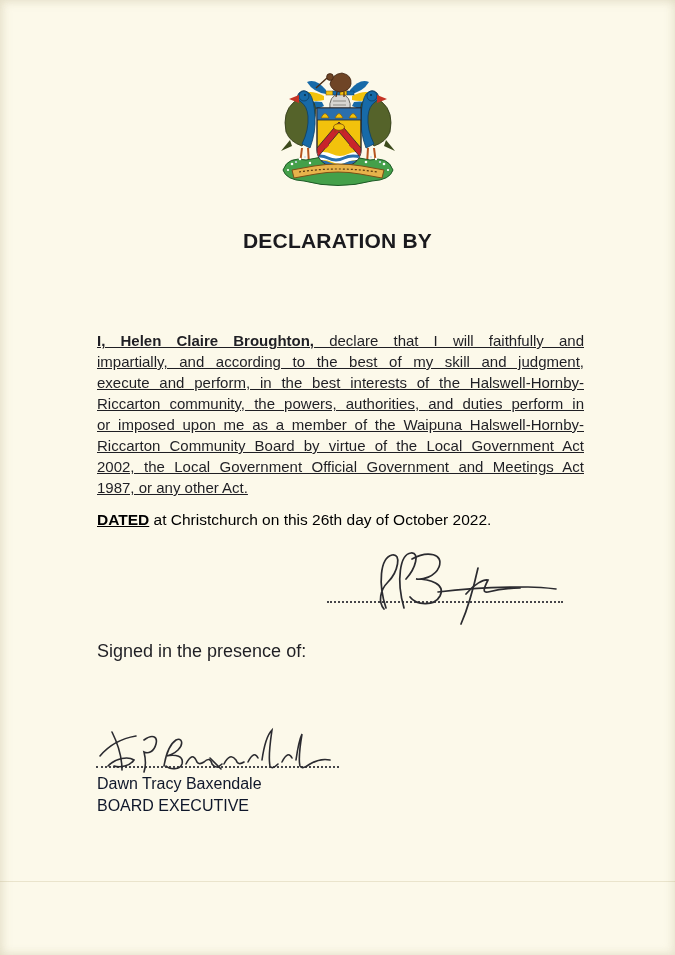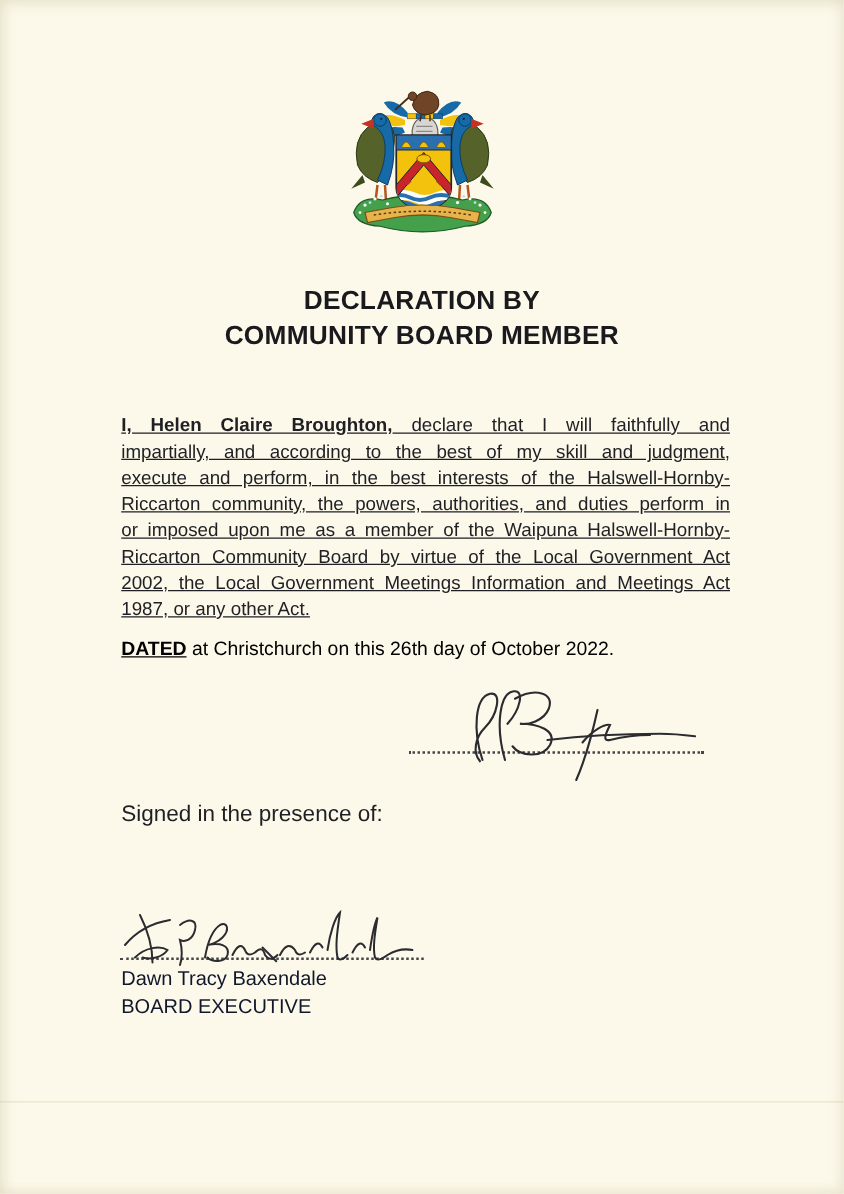--- a/index.html
+++ b/index.html
@@ -126,31 +126,30 @@
 
       <g>
         <path d="M12,104 L34,100 Q58,96 82,100 L104,104 L102,112 L80,108 Q58,104 36,108 L14,112 Z" fill="#e7b34b" stroke="#7c4f16" stroke-width="1"></path>
         <path d="M19,106 Q58,100 97,106" stroke="#5a3a10" stroke-width="1.2" stroke-dasharray="2 2" fill="none"></path>
       </g>
     </svg>
   </div>
 
   <div class="title">
     <div>DECLARATION BY</div>
-    <div>COMMUNITY BOARD MEMBER</div>
   </div>
 
   <div class="para">
     <div class="pline"><span class="bold">I, Helen Claire Broughton,</span><span> declare that I will faithfully and</span></div>
     <div class="pline">impartially, and according to the best of my skill and judgment,</div>
     <div class="pline">execute and perform, in the best interests of the Halswell-Hornby-</div>
     <div class="pline">Riccarton community, the powers, authorities, and duties perform in</div>
     <div class="pline">or imposed upon me as a member of the Waipuna Halswell-Hornby-</div>
     <div class="pline">Riccarton Community Board by virtue of the Local Government Act</div>
-    <div class="pline">2002, the Local Government Meetings Information and Meetings Act</div>
+    <div class="pline">2002, the Local Government Official Government and Meetings Act</div>
     <div class="pline last">1987, or any other Act.</div>
   </div>
 
   <div class="dated">
     <span class="lbl">DATED</span><span> at Christchurch on this 26th day of October 2022.</span>
   </div>
 
   <div class="dots sig1"></div>
   <div class="sig sig1">
     <svg viewBox="0 0 235 85" width="235" height="85" fill="none" stroke="#2b2b30" stroke-width="1.7" stroke-linecap="round">

